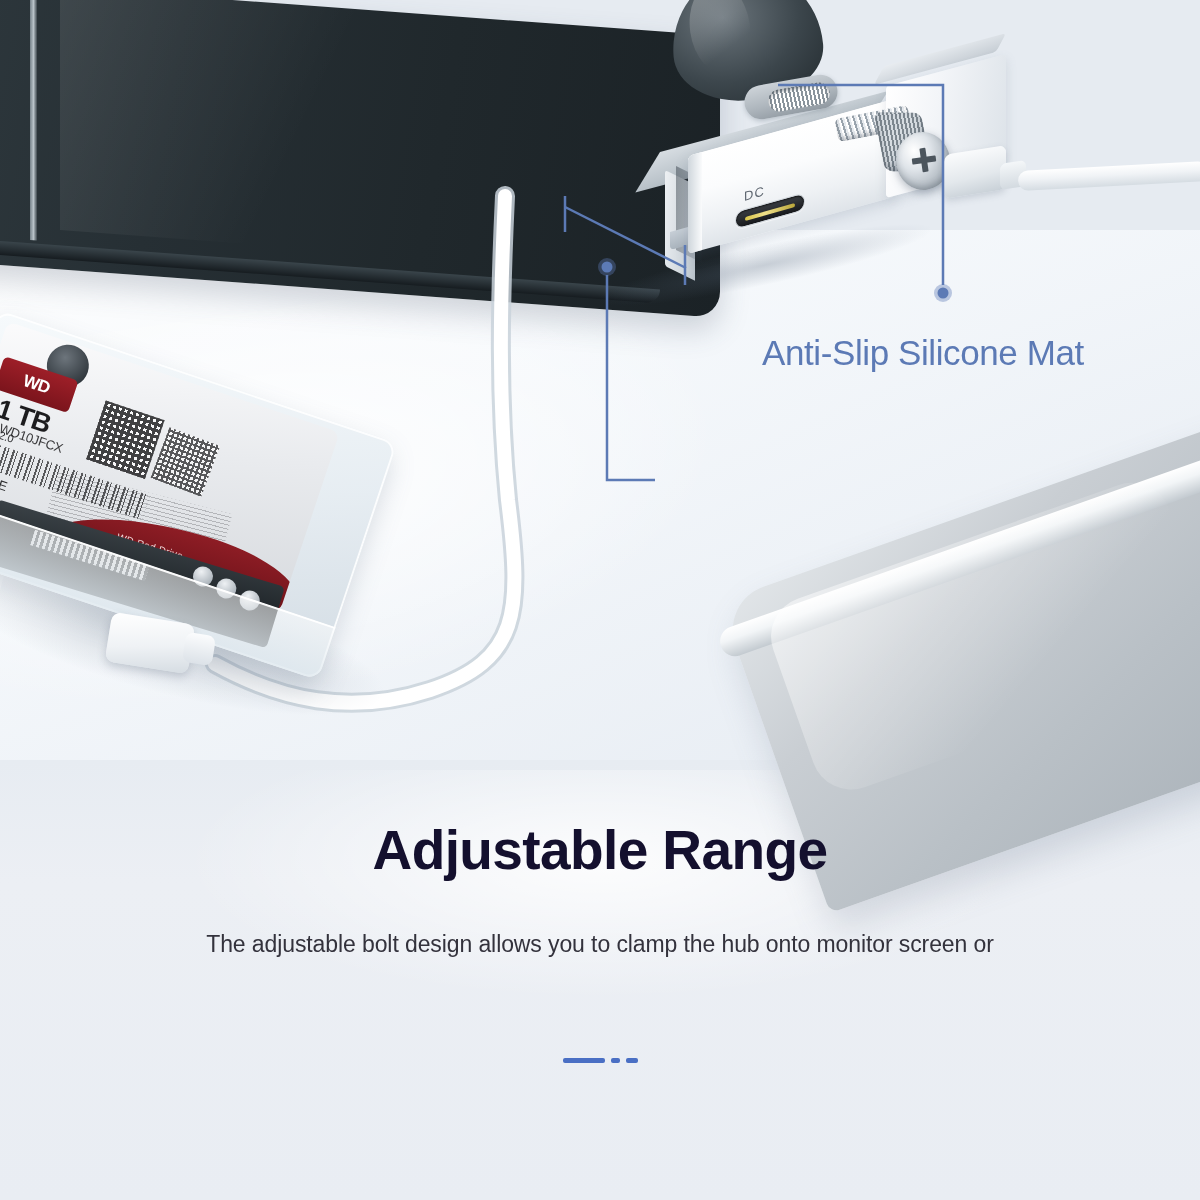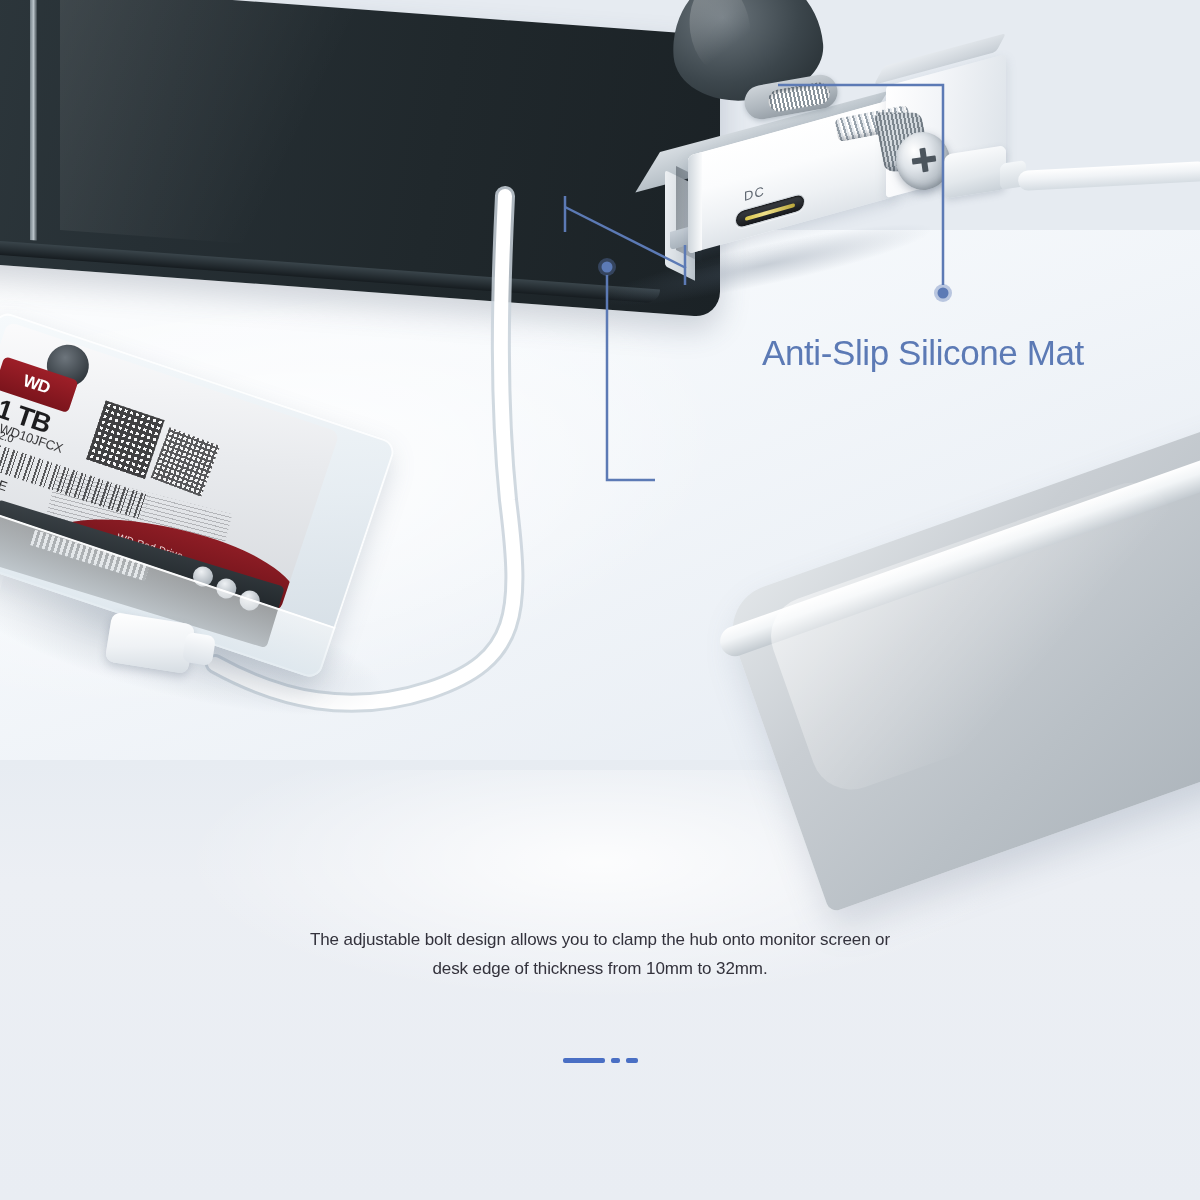--- a/index.html
+++ b/index.html
@@ -376,21 +376,21 @@
   .lbl-silicone{ left:762px; top:333px; font-size:35px; letter-spacing:-.4px; }
   .lbl-range{ left:665px; top:460px; font-size:36px; letter-spacing:-.5px; }
 
   
   .headline{
     position:absolute; left:0; top:818px; width:1200px; text-align:center;
     font-size:55px; font-weight:bold; color:#14102e; letter-spacing:-.6px;
   }
   .body-copy{
     position:absolute; left:100px; top:925px; width:1000px; text-align:center;
-    font-size:17px; line-height:1.72; color:#33323c; letter-spacing:-.1px;
+    font-size:23px; line-height:1.72; color:#33323c; letter-spacing:-.1px;
   }
 
   .divider{
     position:absolute; left:0; top:1058px; width:1200px;
     display:flex; align-items:center; justify-content:center; gap:6px;
   }
   .divider i{ display:block; height:5px; border-radius:2px; background:#4a6fc4; }
   .divider i:nth-child(1){ width:42px; }
   .divider i:nth-child(2){ width:9px; }
   .divider i:nth-child(3){ width:12px; }
@@ -489,23 +489,23 @@
     <circle cx="607" cy="267" r="9" fill="#5c7ab5" opacity=".38"></circle>
     <circle cx="607" cy="267" r="5.5" fill="#5c7ab5"></circle>
 
     <polyline points="778,85 943,85 943,285" fill="none" stroke="#5c7ab5" stroke-width="2.5"></polyline>
     <circle cx="943" cy="293" r="9" fill="#5c7ab5" opacity=".38"></circle>
     <circle cx="943" cy="293" r="5.5" fill="#5c7ab5"></circle>
   </svg>
 
   <div class="lbl lbl-silicone">Anti-Slip Silicone Mat</div>
 
+  <div class="headline">Adjustable Range</div>
   <div class="body-copy">
     <div>The adjustable bolt design allows you to clamp the hub onto monitor screen or</div>
-    <div>desk edge of thickness from 10mm to 32mm.</div>
   </div>
 
   <div class="divider">
     <i></i>
     <i></i>
     <i></i>
   </div>
 
 </div>
 

